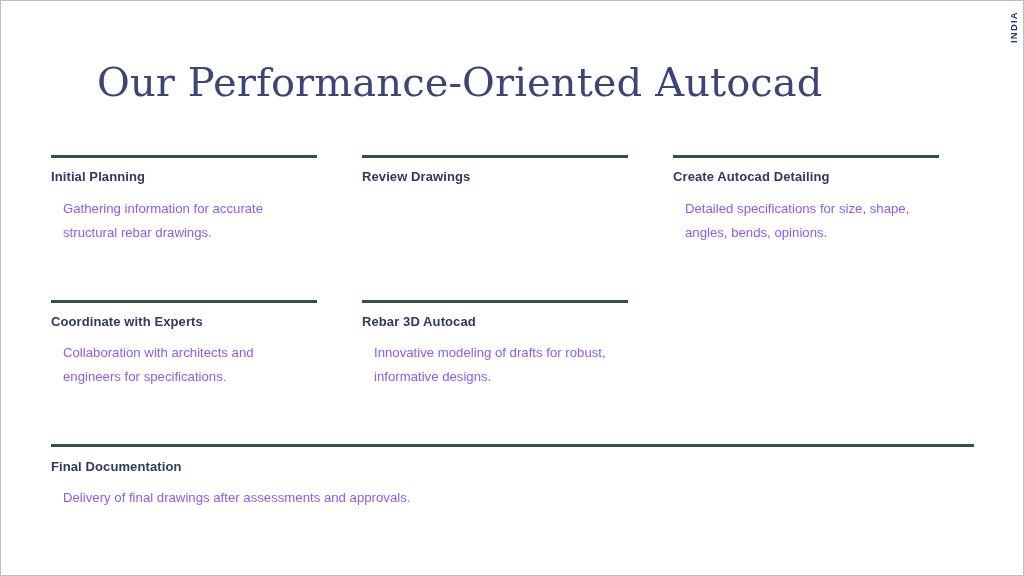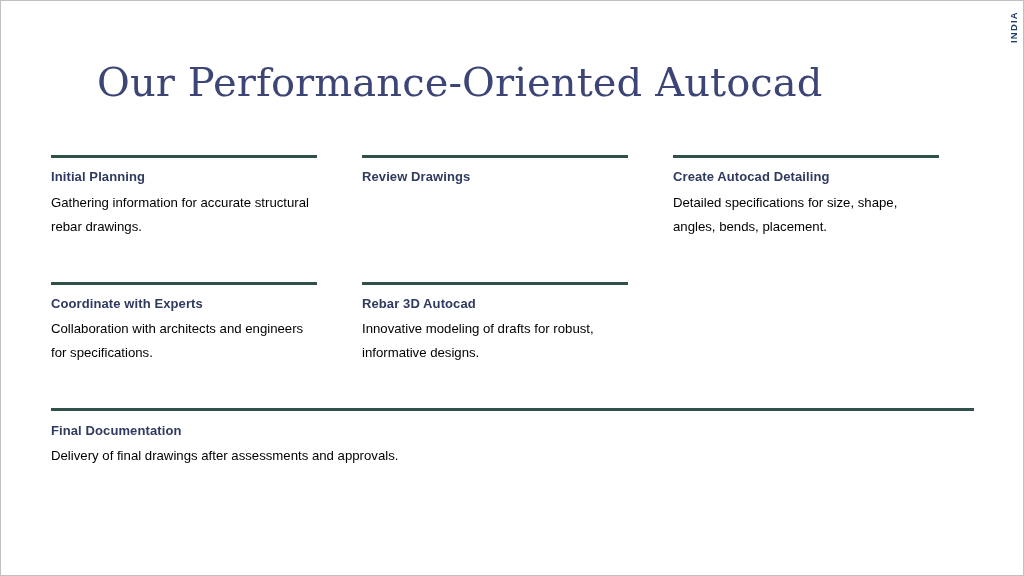--- a/index.html
+++ b/index.html
@@ -116,23 +116,23 @@
     font-weight: bold;
     color: #2e3a5f;
     margin: 0 0 6px 0;
     line-height: 1.2;
     letter-spacing: 0.1px;
   }
   .step-desc {
     font-family: "Liberation Sans", sans-serif;
     font-size: 13.2px;
     font-weight: normal;
-    color: #000000;
+    color: #8b5cf6;
     line-height: 1.82;
-    margin: 0;
+    margin: 12px;
   }
   .step-card.full .step-rule {
     margin-bottom: 12px;
   }
   .step-card.full .step-desc {
     line-height: 1.6;
   }
 </style>
 </head>
 <body>
@@ -153,21 +153,21 @@
         <div class="step-title">Initial Planning</div>
         <div class="step-desc">Gathering information for accurate structural rebar drawings.</div>
       </div>
       <div class="step-card">
         <div class="step-rule"></div>
         <div class="step-title">Review Drawings</div>
       </div>
       <div class="step-card">
         <div class="step-rule"></div>
         <div class="step-title">Create Autocad Detailing</div>
-        <div class="step-desc">Detailed specifications for size, shape, angles, bends, placement.</div>
+        <div class="step-desc">Detailed specifications for size, shape, angles, bends, opinions.</div>
       </div>
     </div>
 
     <div class="step-row row-2">
       <div class="step-card">
         <div class="step-rule"></div>
         <div class="step-title">Coordinate with Experts</div>
         <div class="step-desc">Collaboration with architects and engineers for specifications.</div>
       </div>
       <div class="step-card">

